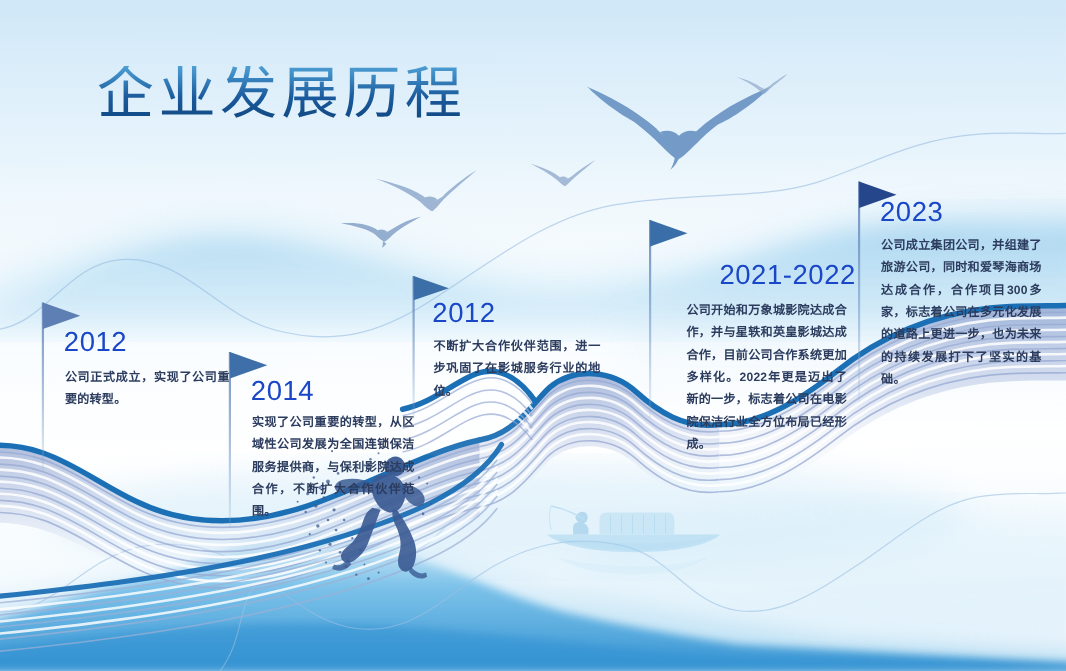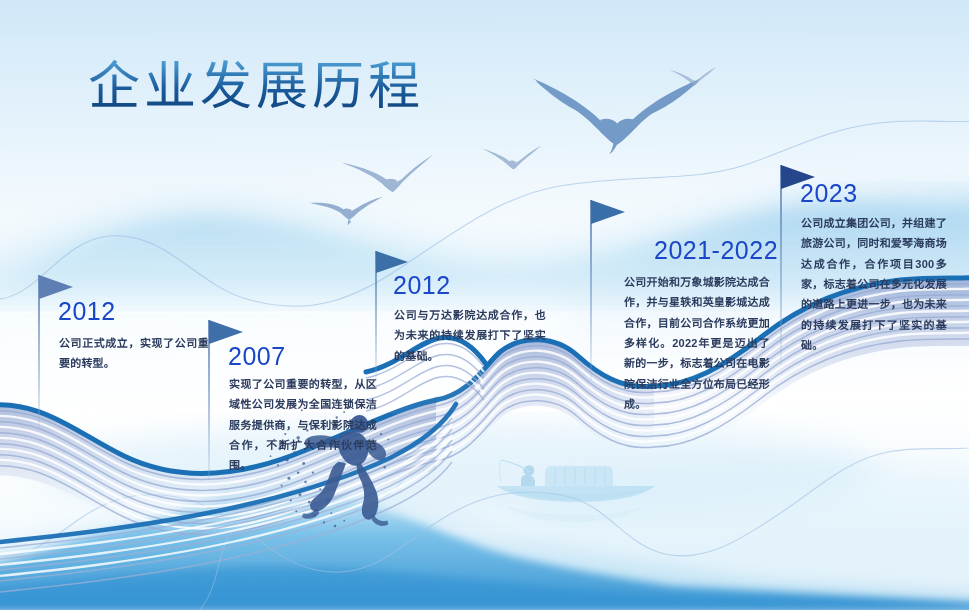--- a/index.html
+++ b/index.html
@@ -407,31 +407,31 @@
     </div>
     <div class="year">2012</div>
     <div class="desc">公司正式成立，实现了公司重要的转型。</div>
   </div>
 
   <div class="milestone" id="ms-2015">
     <div class="flag-wrap">
       <div class="flag-pole"></div>
       <div class="flag-cloth"></div>
     </div>
-    <div class="year">2007</div>
+    <div class="year">2014</div>
     <div class="desc">实现了公司重要的转型，从区域性公司发展为全国连锁保洁服务提供商，与保利影院达成合作，不断扩大合作伙伴范围。</div>
   </div>
 
   <div class="milestone" id="ms-2019">
     <div class="flag-wrap">
       <div class="flag-pole"></div>
       <div class="flag-cloth"></div>
     </div>
     <div class="year">2012</div>
-    <div class="desc">公司与万达影院达成合作，也为未来的持续发展打下了坚实的基础。</div>
+    <div class="desc">不断扩大合作伙伴范围，进一步巩固了在影城服务行业的地位。</div>
   </div>
 
   <div class="milestone" id="ms-2122">
     <div class="flag-wrap">
       <div class="flag-pole"></div>
       <div class="flag-cloth"></div>
     </div>
     <div class="year">2021-2022</div>
     <div class="desc">公司开始和万象城影院达成合作，并与星轶和英皇影城达成合作，目前公司合作系统更加多样化。2022年更是迈出了新的一步，标志着公司在电影院保洁行业全方位布局已经形成。</div>
   </div>

